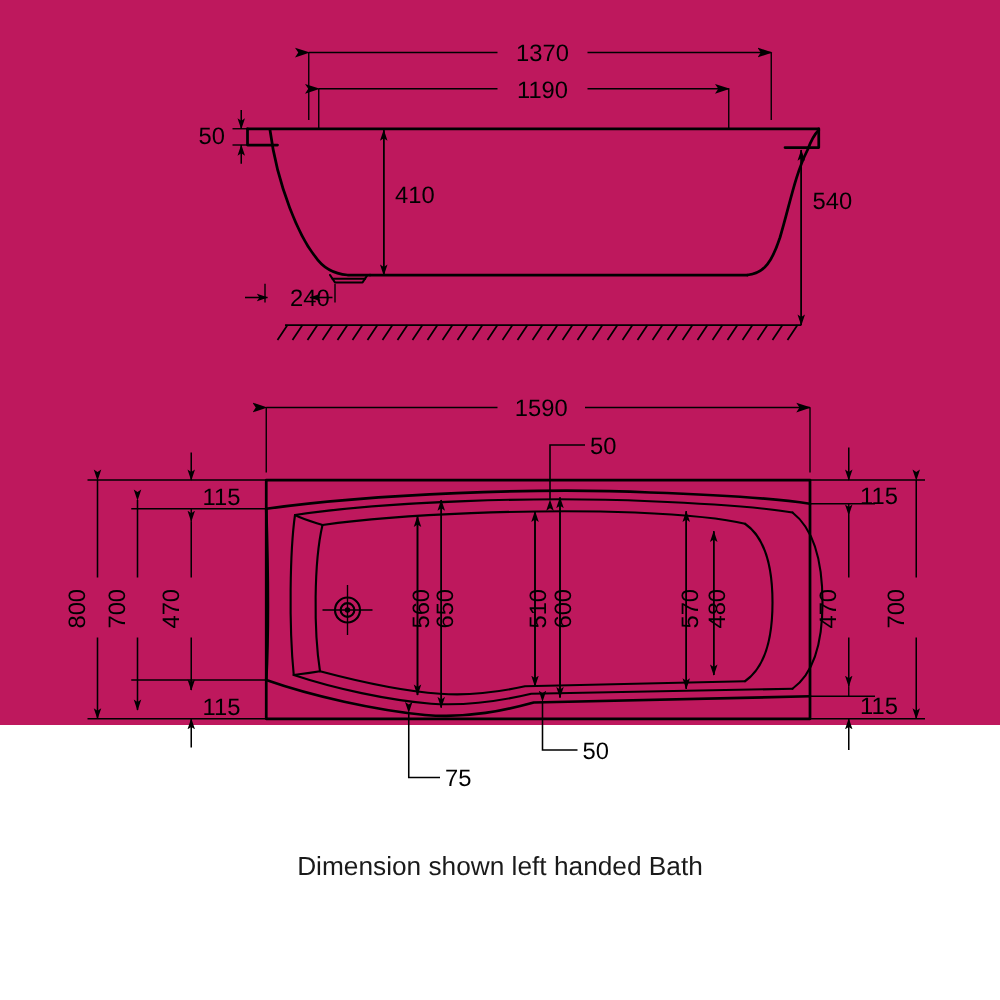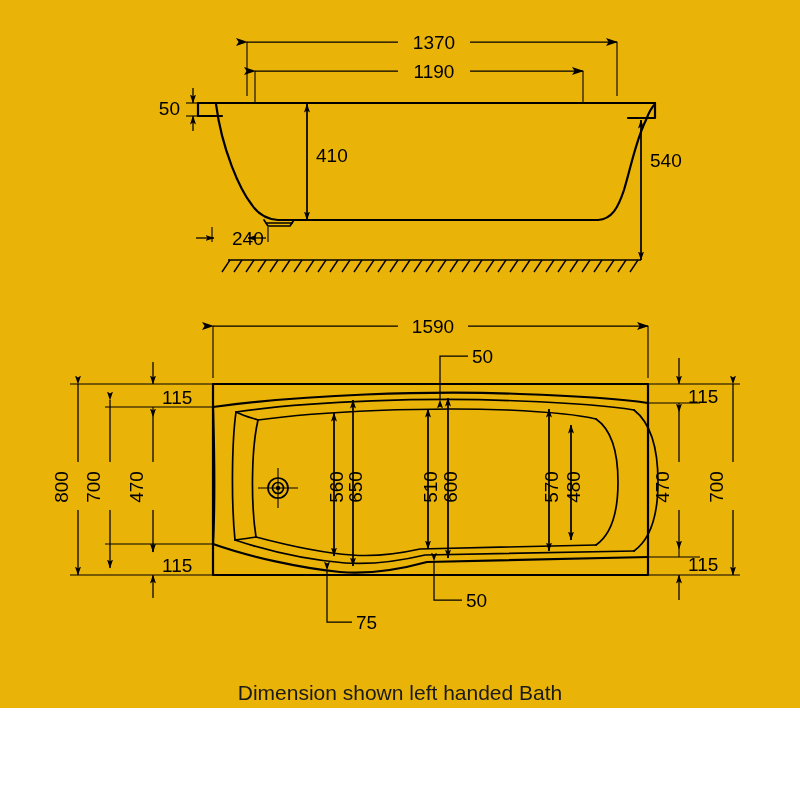--- a/index.html
+++ b/index.html
@@ -10,22 +10,22 @@
   body {
     width: 800px;
     height: 800px;
     font-family: "Liberation Sans", sans-serif;
     color: #000000;
     overflow: hidden;
   }
   #sheet {
     position: relative;
     width: 800px;
-    height: 708px;
-    background: #eab308;
+    height: 580px;
+    background: #be185d;
   }
   svg#drawing {
     position: absolute;
     left: 0;
     top: 0;
     width: 800px;
     height: 800px;
     display: block;
   }
   .obj   { fill: none; stroke: #000; stroke-width: 2.2; stroke-linejoin: round; stroke-linecap: round; }

